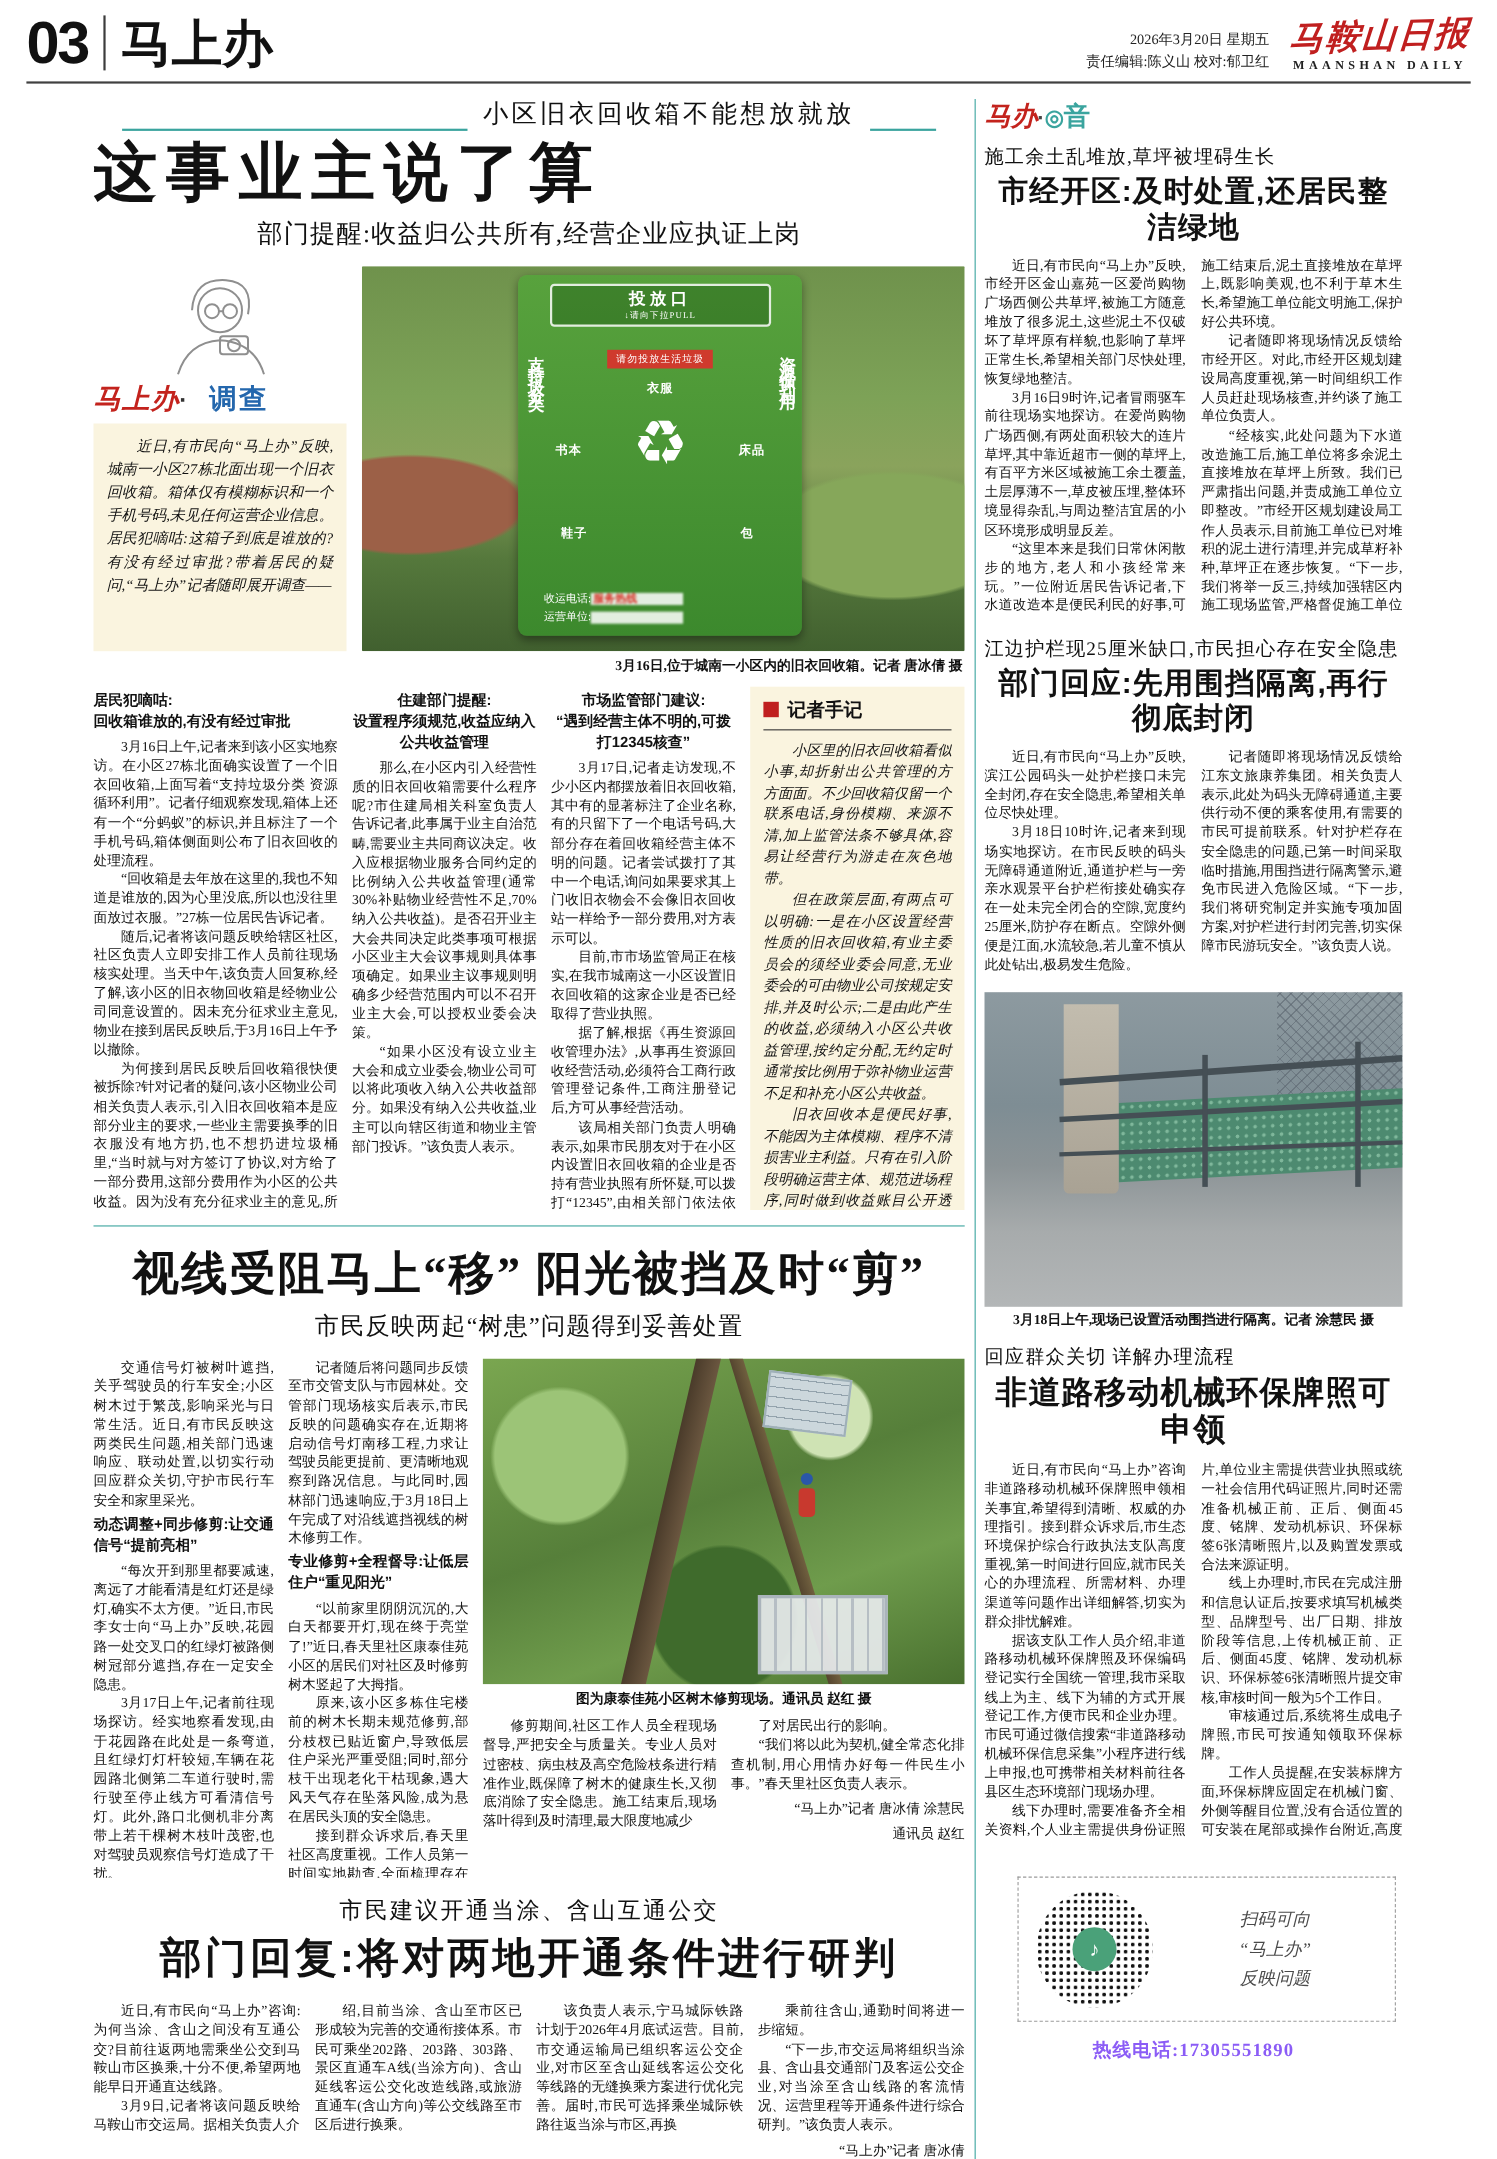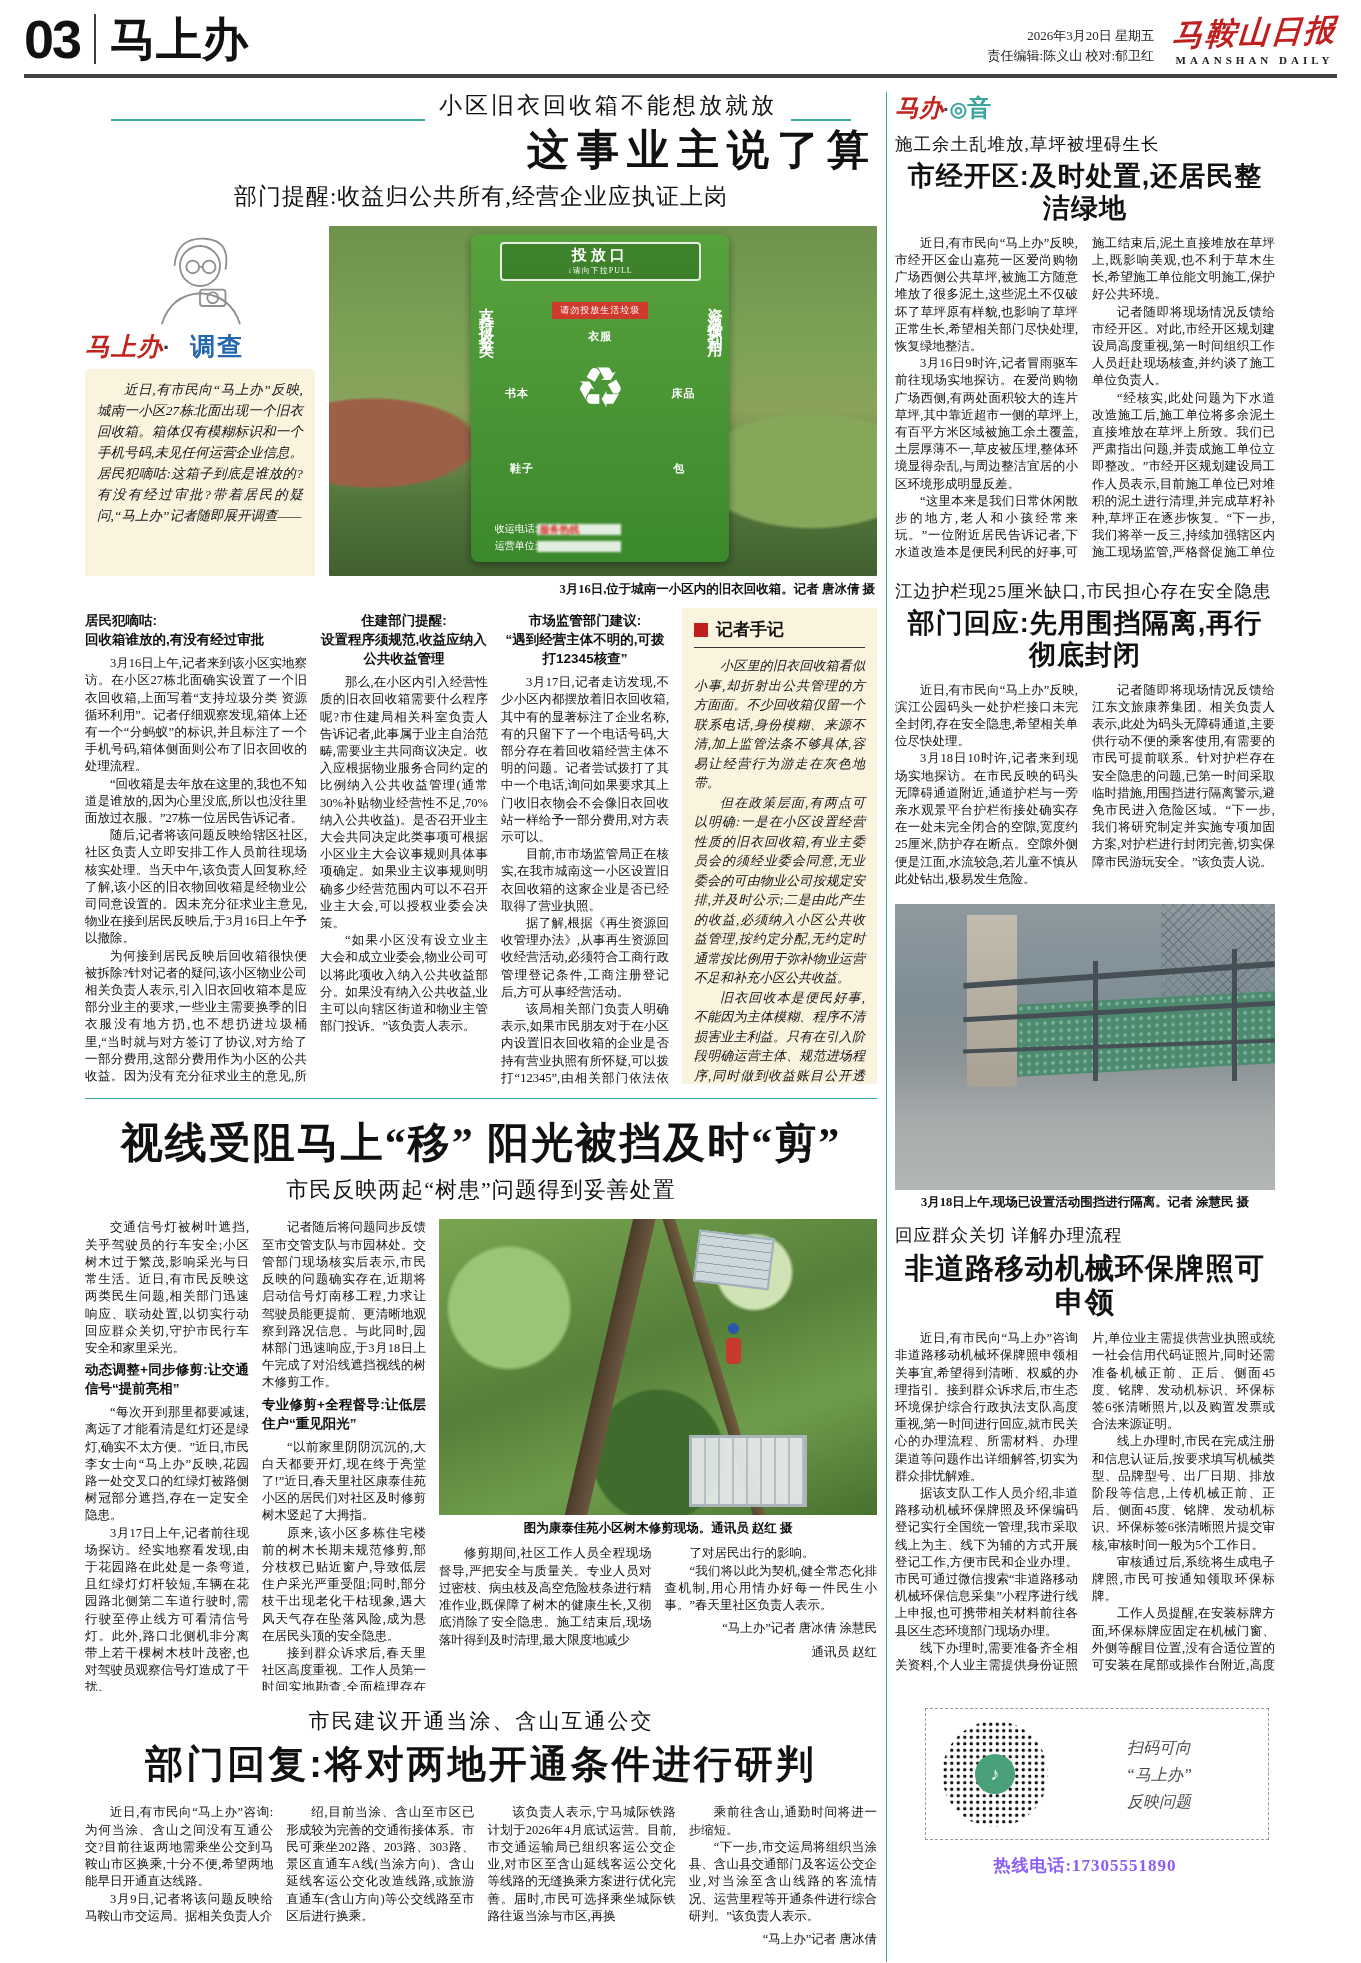--- a/index.html
+++ b/index.html
@@ -1,19 +1,19 @@
 <!DOCTYPE html>
 <html><head>
 <meta charset="utf-8">
 <style>
   html,body{margin:0;padding:0;}
   body{width:1361px;height:1963px;background:#fff;color:#111;
        font-family:"Liberation Serif","DejaVu Serif",serif;overflow:hidden;}
   .header{margin:12px 24px 0 24px;display:flex;justify-content:space-between;align-items:flex-end;
-          border-bottom:4px solid #404040;padding-bottom:8px;}
+          border-bottom:2px solid #404040;padding-bottom:8px;}
   .h-left{display:flex;align-items:center;gap:14px;}
   .pageno{font-size:54px;font-weight:900;font-family:"Liberation Sans",sans-serif;letter-spacing:-2px;line-height:1;}
   .vbar{width:2px;height:50px;background:#3c3c3c;}
   .section-name{font-size:46px;font-weight:900;font-family:"Liberation Sans",sans-serif;line-height:1;}
   .h-right{display:flex;align-items:flex-end;gap:18px;}
   .h-dates{text-align:right;font-size:13px;line-height:20px;color:#222;}
   .brandbox{text-align:center;}
   .brand-cn{font-size:31px;font-weight:900;color:#c01f1f;font-style:italic;letter-spacing:2px;
             transform:rotate(-2deg) skewX(-6deg);display:inline-block;}
   .brand-en{font-size:11px;letter-spacing:4px;color:#222;font-weight:700;}
@@ -28,21 +28,21 @@
   .txt p{margin:0;text-indent:2em;}
   .sec-head{font-weight:700;font-size:13.5px;line-height:19px;margin:3px 0 6px;
             font-family:"Liberation Sans",sans-serif;text-indent:0;}
   .sec-head.center{text-align:center;}
   .byline{text-align:right;margin-top:6px;text-indent:0;}
 
   
   .kicker-row{display:flex;align-items:flex-end;gap:14px;margin:4px 26px 2px;}
   .kicker-row .line{flex:1;height:2px;background:#3aa49e;}
   .kicker-row .ktext{font-size:23px;letter-spacing:3px;white-space:nowrap;}
-  .headline1{text-align:right;font-family:"Liberation Sans",sans-serif;font-size:42px;font-weight:900;
+  .headline1{text-align:left;font-family:"Liberation Sans",sans-serif;font-size:58px;font-weight:900;
              letter-spacing:8px;margin:6px 0 8px;line-height:1.1;}
   .deck1{text-align:center;font-size:23px;letter-spacing:1px;margin-bottom:14px;}
   .row-a{display:flex;gap:14px;height:350px;}
   .colA{width:230px;display:flex;flex-direction:column;}
   .avatar{height:100px;text-align:center;}
   .logo1{margin:4px 0 6px;font-family:"Liberation Sans",sans-serif;white-space:nowrap;}
   .logo1 .b{color:#c3231d;font-weight:900;font-style:italic;font-size:25px;letter-spacing:1px;}
   .logo1 .d{font-size:22px;font-weight:900;color:#333;}
   .logo1 .w{color:#2467ad;font-weight:900;font-size:25px;letter-spacing:2px;margin-left:20px;}
   .intro-box{background:#faf4df;padding:10px 12px;flex:1;font-size:13.5px;line-height:21px;

